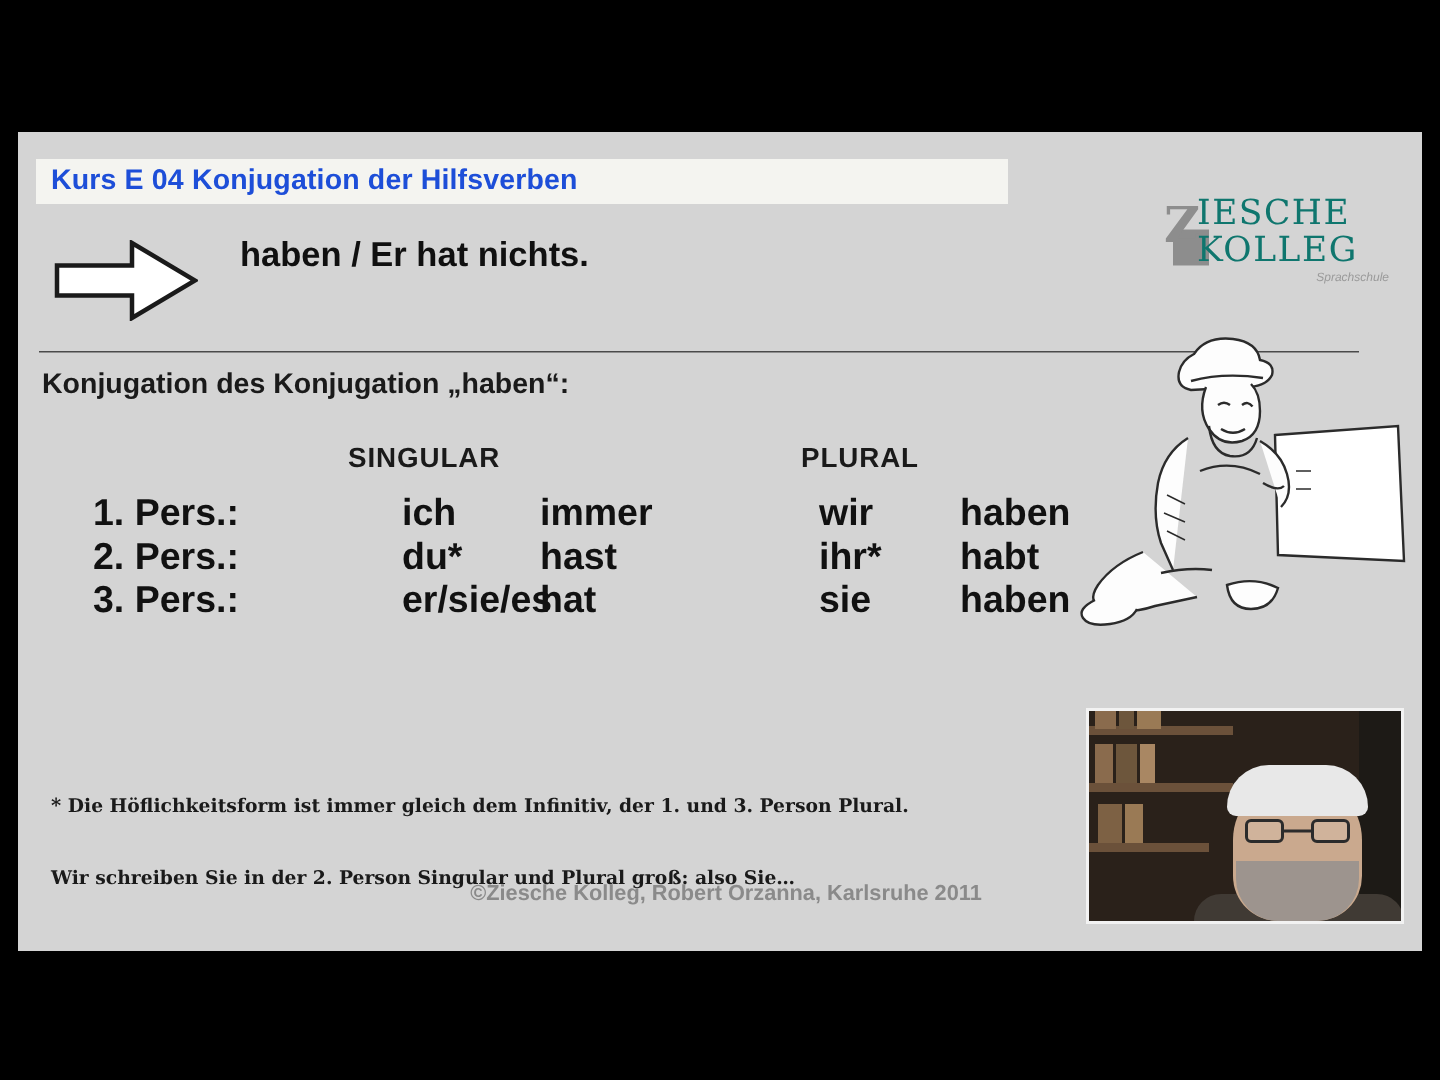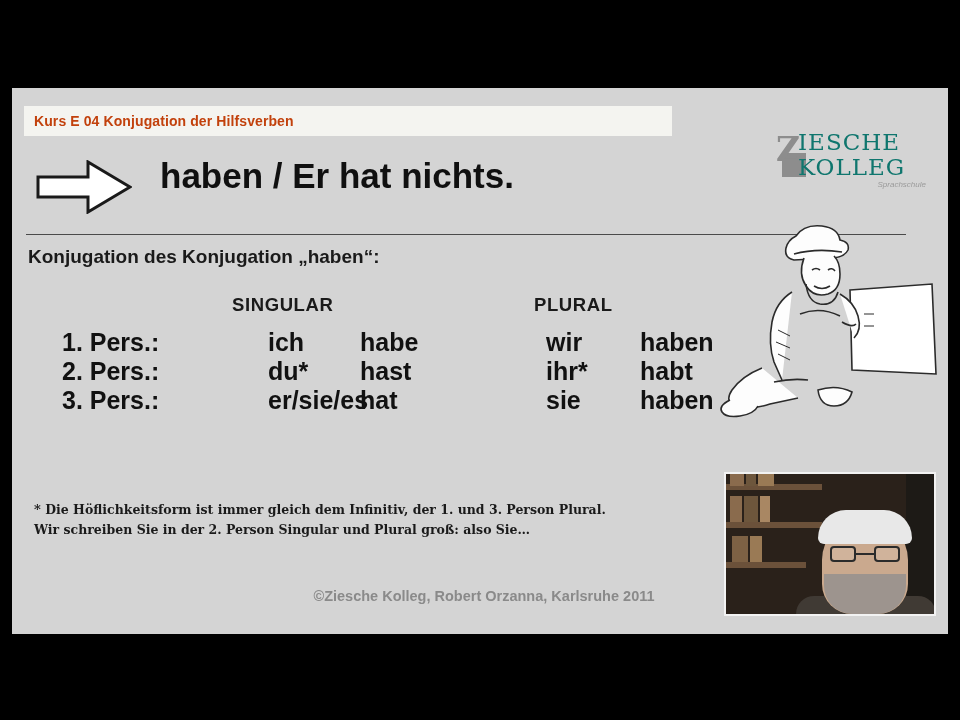--- a/index.html
+++ b/index.html
@@ -35,23 +35,23 @@
     position: absolute;
     left: 12px;
     top: 18px;
     width: 648px;
     height: 30px;
     background: #f4f4f0;
     display: flex;
     align-items: center;
   }
   #course-title {
-    font-size: 14px;
-    font-weight: bold;
-    color: #c2410c;
+    font-size: 19px;
+    font-weight: bold;
+    color: #1d4ed8;
     letter-spacing: 0.1px;
     padding-left: 10px;
     white-space: nowrap;
   }
   
   #head-row {
     position: absolute;
     left: 18px;
     top: 62px;
     width: 880px;
@@ -61,21 +61,21 @@
     position: absolute;
     left: 6px;
     top: 10px;
     width: 96px;
     height: 54px;
   }
   #headword {
     position: absolute;
     left: 130px;
     top: 6px;
-    font-size: 35px;
+    font-size: 23px;
     font-weight: bold;
     color: #101010;
     white-space: nowrap;
   }
   
   #rule {
     position: absolute;
     left: 14px;
     top: 146px;
     width: 880px;
@@ -148,20 +148,21 @@
     top: 412px;
     width: 620px;
     color: #1a1a1a;
   }
   #footnote .fn-line {
     font-size: 12.5px;
     font-weight: bold;
     line-height: 20px;
     font-family: "DejaVu Serif", serif;
     white-space: nowrap;
+    margin-top: 27px;
   }
   #footnote .star {
     font-size: 13px;
   }
   #copyright {
     position: absolute;
     left: 0;
     top: 500px;
     width: 944px;
     text-align: center;
@@ -335,21 +336,21 @@
 
     <div id="conj-table">
       <div class="col-headers">
         <div class="col-head sing">SINGULAR</div>
         <div class="col-head plur">PLURAL</div>
       </div>
 
       <div class="row">
         <div class="cell person">1. Pers.:</div>
         <div class="cell s-pron">ich</div>
-        <div class="cell s-form">habe</div>
+        <div class="cell s-form">immer</div>
         <div class="cell p-pron">wir</div>
         <div class="cell p-form">haben</div>
       </div>
 
       <div class="row">
         <div class="cell person">2. Pers.:</div>
         <div class="cell s-pron">du*</div>
         <div class="cell s-form">hast</div>
         <div class="cell p-pron">ihr*</div>
         <div class="cell p-form">habt</div>

